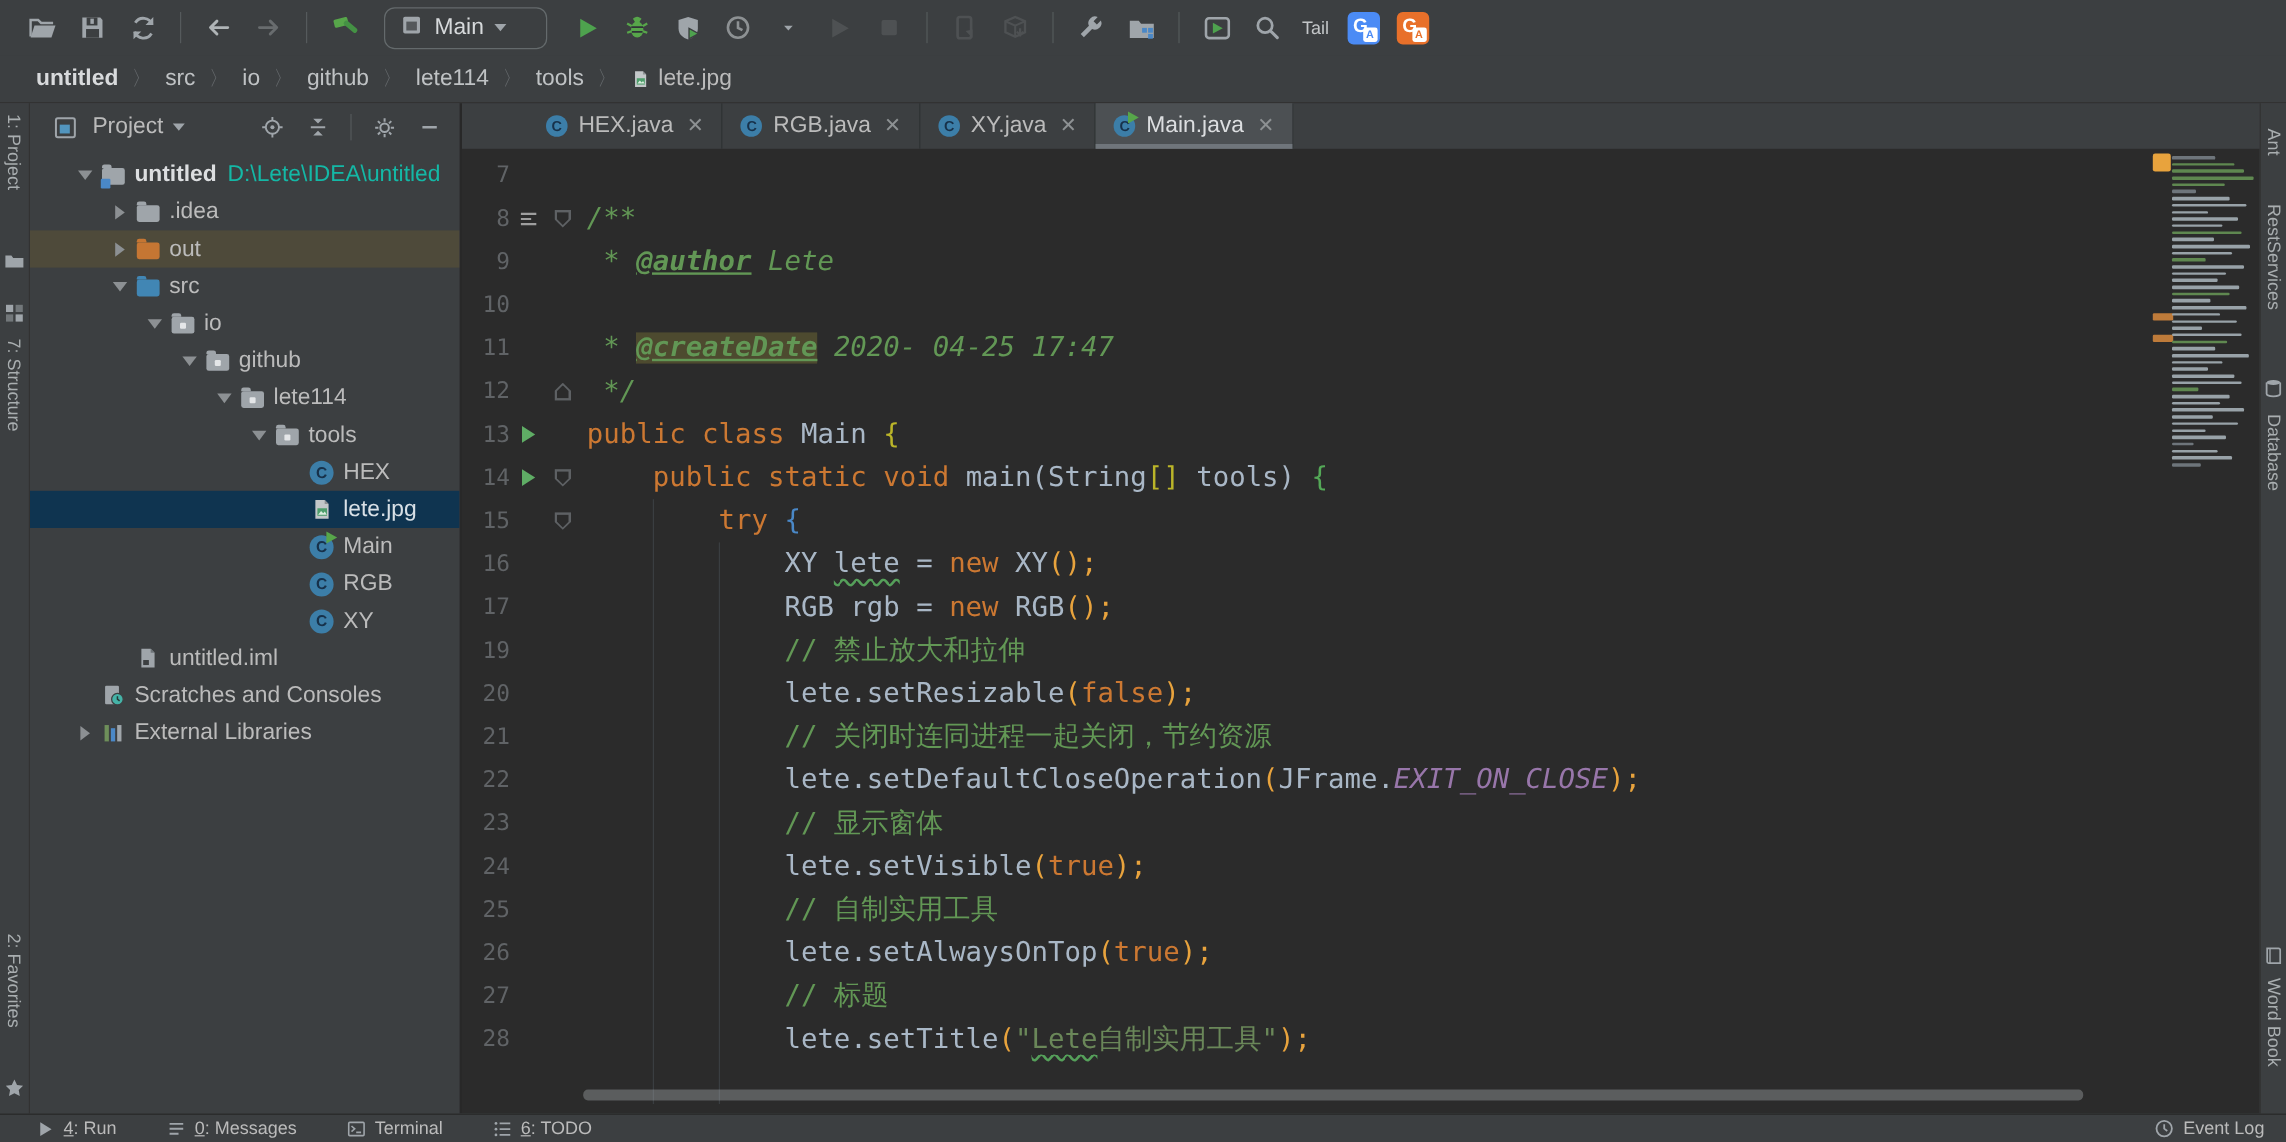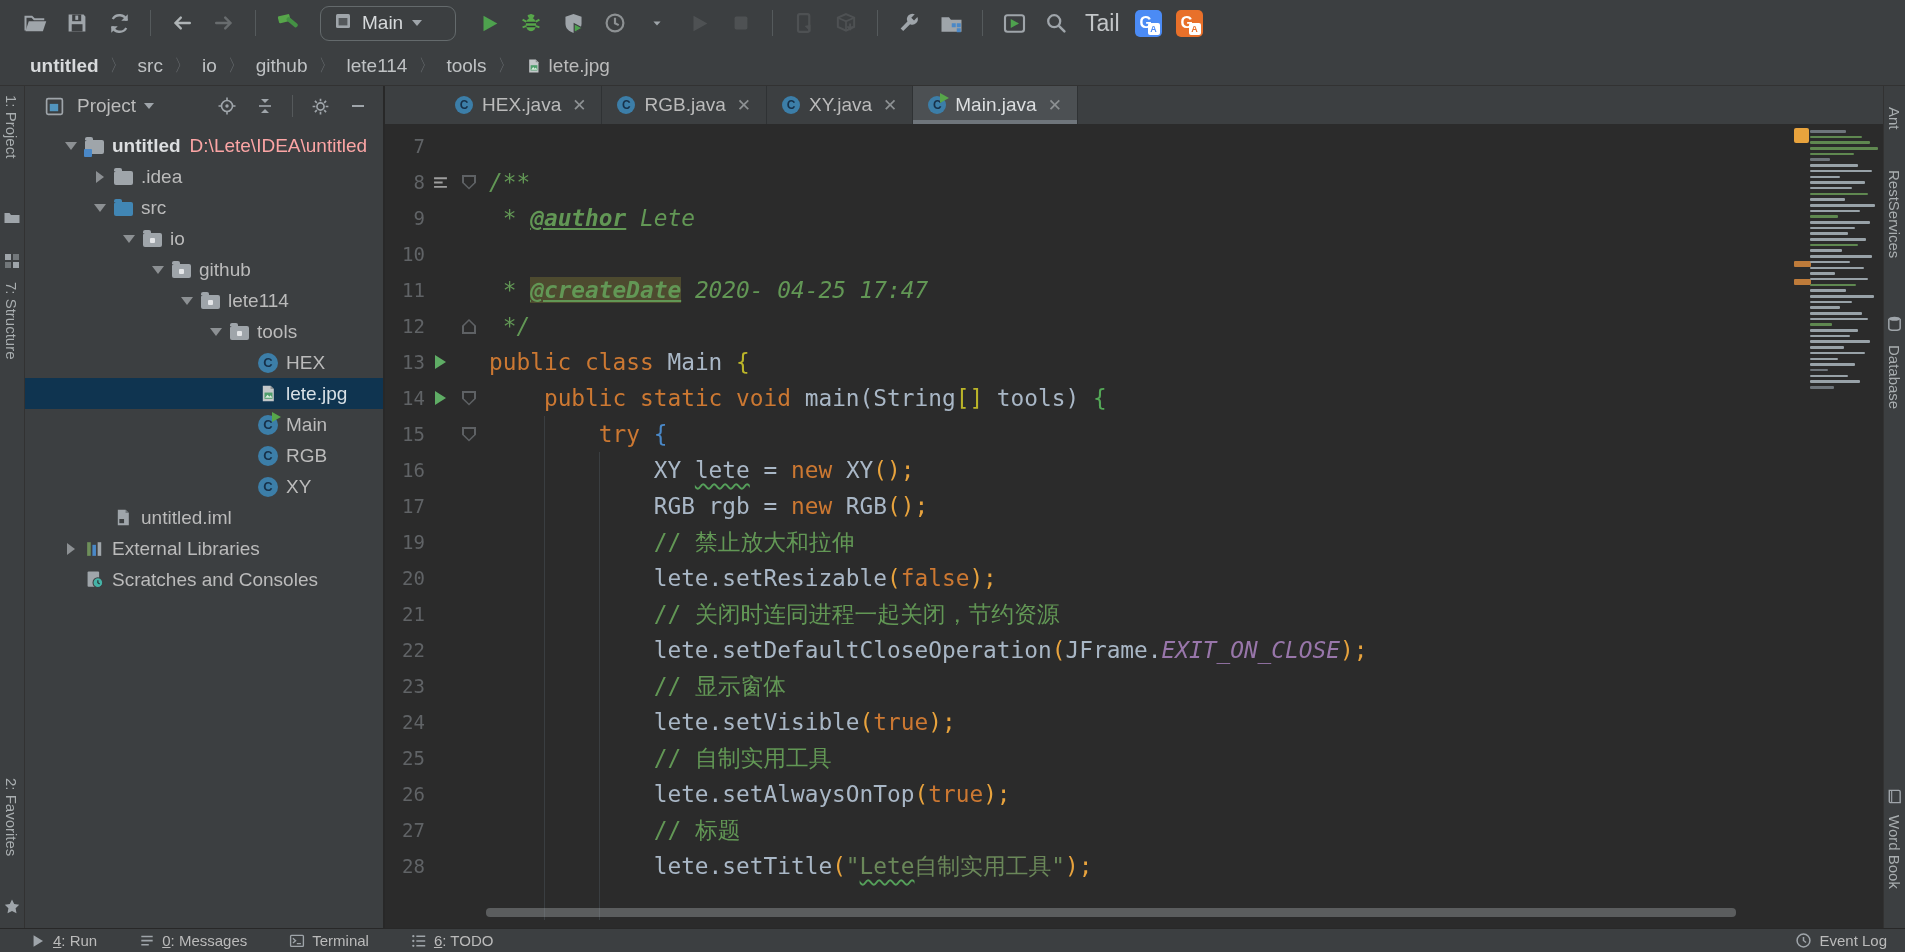--- a/index.html
+++ b/index.html
@@ -7,21 +7,21 @@
        font-family:"Liberation Sans","DejaVu Sans",sans-serif;color:#BBBBBB;-webkit-font-smoothing:antialiased}
   
   .toolbar{position:absolute;top:0;left:0;right:0;height:46px;display:flex;align-items:center;padding-left:14px}
   .tbtn{width:42px;height:40px;display:flex;align-items:center;justify-content:center;flex:none}
   .tbtn.dis{opacity:.55}
   .tsep{width:1px;height:26px;background:#555a5c;margin:0 10px;flex:none}
   .combo{height:33px;border:1px solid #646a6c;border-radius:9px;display:flex;align-items:center;
          padding:0 12px;margin:0 12px;gap:9px;flex:none;min-width:110px}
   .combo .clabel{font-size:19px;color:#D6D9DB}
   .caret{width:0;height:0;border-top:6px solid #9FA5AA;border-left:5px solid transparent;border-right:5px solid transparent}
-  .tlabel{font-size:23px;color:#C3C6C8;margin:0 8px;flex:none}
+  .tlabel{font-size:15px;color:#C3C6C8;margin:0 8px;flex:none}
   .t-badge{width:27px;height:27px;border-radius:5px;position:relative;flex:none;
            color:#fff;font-weight:bold;font-size:16px;line-height:26px;text-align:left;padding-left:5px;box-sizing:border-box}
   .t-badge .sub{position:absolute;right:2px;bottom:2px;width:12px;height:12px;background:#fff;border-radius:2px;
                 font-size:9px;line-height:12px;text-align:center;font-weight:bold}
   
   .crumbs{position:absolute;top:46px;left:0;right:0;height:40px;display:flex;align-items:center;
           padding-left:30px;font-size:19px;gap:11px;background:#3C3F41;border-bottom:1px solid #323232;box-sizing:border-box}
   .bc-sep{color:#63676a;font-size:17px}
   .bc-item{color:#BFC2C4}
   .bc-item.first{font-weight:bold;color:#D8DADC}
@@ -40,21 +40,21 @@
   .tree{position:absolute;top:44px;left:0;right:0;bottom:0;overflow:hidden}
   .trow{height:31px;display:flex;align-items:center;font-size:19px;color:#BBBBBB}
   .trow.sel{background:#0F3450;color:#D8E0E6}
   .trow.hov{background:#4E4A3A}
   .tarrow{width:24px;flex:none;display:flex;align-items:center;justify-content:center}
   .ar-open{width:0;height:0;border-top:8px solid #8C9093;border-left:6px solid transparent;border-right:6px solid transparent}
   .ar-closed{width:0;height:0;border-left:8px solid #8C9093;border-top:6px solid transparent;border-bottom:6px solid transparent}
   .ticon{width:22px;height:22px;flex:none;position:relative;display:flex;align-items:center;justify-content:center}
   .tlab{margin-left:7px;white-space:nowrap}
   .tlab.b{font-weight:bold;color:#DCDEE0}
-  .tpath{margin-left:9px;color:#fca5a5;white-space:nowrap}
+  .tpath{margin-left:9px;color:#14b8a6;white-space:nowrap}
   
   .i-folder{width:19px;height:14px;background:#9FA5AA;border-radius:2px;position:relative;margin-top:3px}
   .i-folder::before{content:"";position:absolute;top:-3px;left:0;width:8px;height:3px;background:inherit;border-radius:2px 2px 0 0}
   .i-folder.out{background:#C57633}.i-folder.src{background:#4186B4}
   .i-folder.pkg::after{content:"";position:absolute;left:7px;top:5px;width:5px;height:5px;background:#E4E6E8;border-radius:1px}
   .i-folder.root::after{content:"";position:absolute;left:-1px;bottom:-3px;width:8px;height:8px;background:#4A88C7;border-radius:1px}
   .ic-class{width:20px;height:20px;border-radius:50%;background:#3C7EA8;color:#17314a;font-weight:bold;
             font-size:13px;line-height:20px;text-align:center;position:relative}
   .ic-class.run::after{content:"";position:absolute;right:-3px;top:-3px;width:0;height:0;
             border-left:9px solid #57A64A;border-top:5px solid transparent;border-bottom:5px solid transparent}
@@ -348,20 +348,29 @@
           </div>
           <div class="trow" style="padding-left: 63px;">
             <span class="tarrow">
               <span class="ar-closed"></span>
             </span>
             <span class="ticon">
               <span class="i-folder"></span>
             </span>
             <span class="tlab">.idea</span>
           </div>
+          <div class="trow hov" style="padding-left: 63px;">
+            <span class="tarrow">
+              <span class="ar-closed"></span>
+            </span>
+            <span class="ticon">
+              <span class="i-folder out"></span>
+            </span>
+            <span class="tlab">out</span>
+          </div>
           <div class="trow" style="padding-left: 63px;">
             <span class="tarrow">
               <span class="ar-open"></span>
             </span>
             <span class="ticon">
               <span class="i-folder src"></span>
             </span>
             <span class="tlab">src</span>
           </div>
           <div class="trow" style="padding-left: 92px;">
@@ -445,42 +454,42 @@
             <span class="ticon">
               <svg viewBox="0 0 20 20" width="19" height="21">
                 <path d="M4 1.8h8.2l3.4 3.4v13H4z" fill="#9FA5AA"></path>
                 <path d="M12.2 1.8v3.4h3.4z" fill="#6e7478"></path>
                 <rect x="5.6" y="11.6" width="5" height="4.4" fill="#3C3F41"></rect>
               </svg>
             </span>
             <span class="tlab">untitled.iml</span>
           </div>
           <div class="trow" style="padding-left: 34px;">
+            <span class="tarrow"></span>
+            <span class="ticon">
+              <svg viewBox="0 0 20 20" width="21" height="21">
+                <rect x="3.4" y="2.4" width="11" height="14.6" rx="1" fill="#9FA5AA"></rect>
+                <circle cx="13.2" cy="13" r="4.6" fill="#45B3A7" stroke="#3C3F41" stroke-width="1"></circle>
+                <path d="M13.2 10.6V13l1.7 1.3" stroke="#273a3a" stroke-width="1.2" fill="none"></path>
+              </svg>
+            </span>
+            <span class="tlab">Scratches and Consoles</span>
+          </div>
+          <div class="trow" style="padding-left: 34px;">
             <span class="tarrow">
               <span class="ar-closed"></span>
             </span>
             <span class="ticon">
               <svg viewBox="0 0 20 20" width="21" height="21">
                 <rect x="3" y="4" width="3.4" height="13" fill="#6E8F5A"></rect>
                 <rect x="8" y="6.5" width="3.4" height="10.5" fill="#4A88C7"></rect>
                 <rect x="13" y="4" width="3.4" height="13" fill="#9FA5AA"></rect>
               </svg>
             </span>
             <span class="tlab">External Libraries</span>
-          </div>
-          <div class="trow" style="padding-left: 34px;">
-            <span class="tarrow"></span>
-            <span class="ticon">
-              <svg viewBox="0 0 20 20" width="21" height="21">
-                <rect x="3.4" y="2.4" width="11" height="14.6" rx="1" fill="#9FA5AA"></rect>
-                <circle cx="13.2" cy="13" r="4.6" fill="#45B3A7" stroke="#3C3F41" stroke-width="1"></circle>
-                <path d="M13.2 10.6V13l1.7 1.3" stroke="#273a3a" stroke-width="1.2" fill="none"></path>
-              </svg>
-            </span>
-            <span class="tlab">Scratches and Consoles</span>
           </div>
         </div>
     </div>
 
     <div class="ezone">
       <div class="tabs" id="tabs">
           <div class="tab">
             <span class="ic-class">C</span>
             <span>HEX.java</span>
             <span class="x">✕</span>

